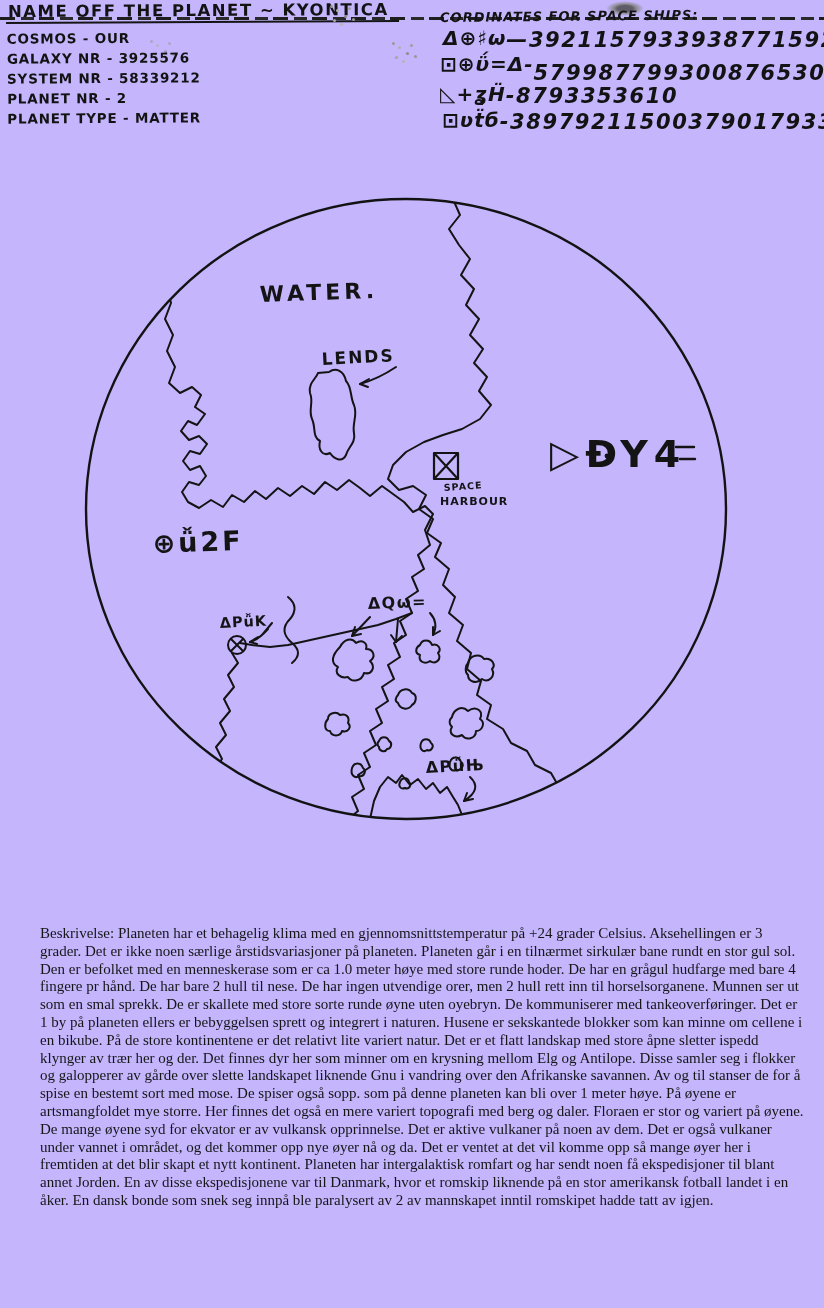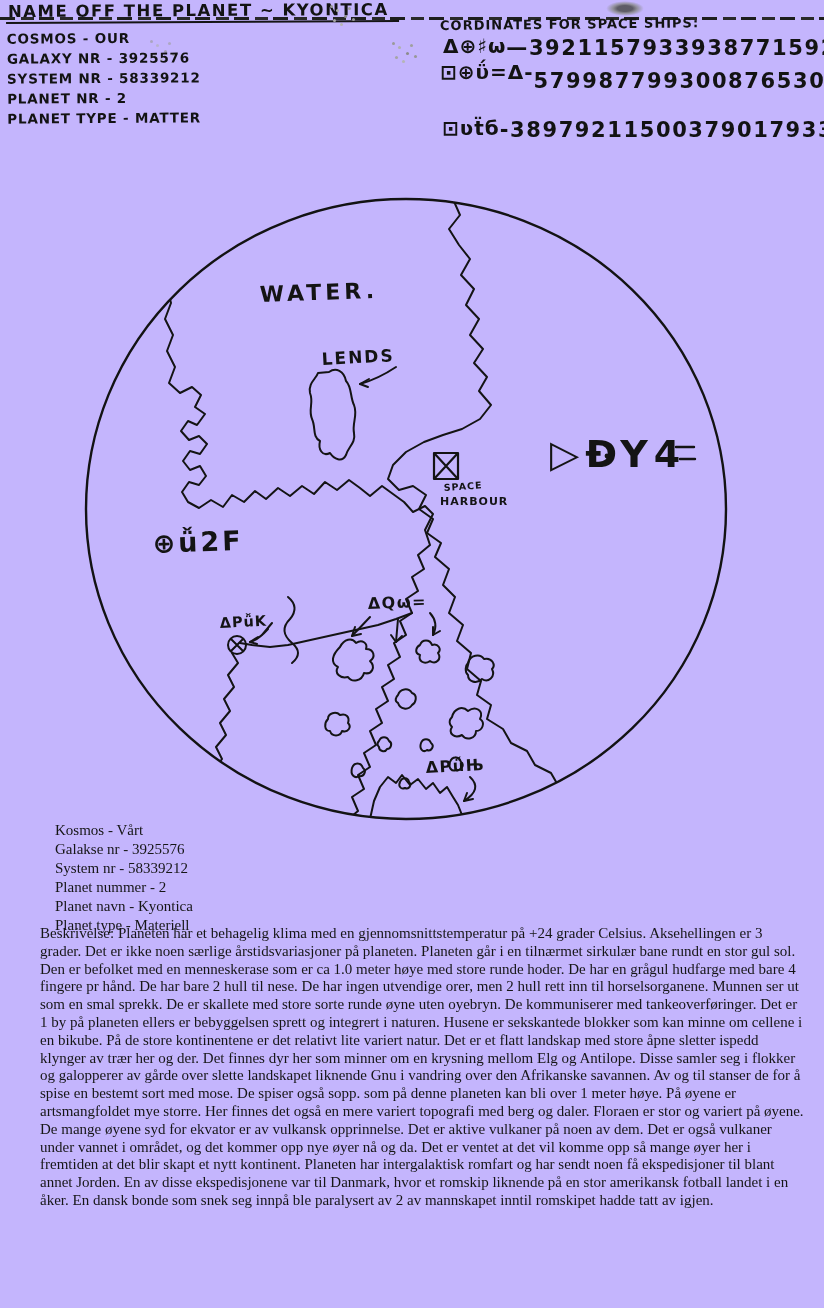--- a/index.html
+++ b/index.html
@@ -7,21 +7,21 @@
         font-family:"Liberation Serif",serif;color:#161616;}
   .abs{position:absolute;}
   .hand{font-family:"DejaVu Sans",sans-serif;font-weight:700;color:#131313;}
   
   .title{left:6px;top:0px;font-size:16.5px;letter-spacing:1.5px;border-bottom:2.5px solid #151515;
          padding:1px 10px 1px 2px;transform:rotate(-.3deg);white-space:nowrap;}
   .rule{left:0;top:17px;width:824px;height:2.6px;
         background:repeating-linear-gradient(90deg,#1e1e1e 0 15px,transparent 15px 21px,#2a2a2a 21px 34px,transparent 34px 39px);}
   .planet-info{left:7px;top:28px;font-size:13.5px;line-height:20px;letter-spacing:.8px;transform:rotate(-.4deg);}
   .planet-info div{white-space:nowrap;}
-  .coords{left:440px;top:16px;width:384px;}
+  .coords{left:440px;top:8px;width:384px;font-style:italic;}
   .coords-head{font-size:13px;letter-spacing:1px;transform:rotate(-.6deg);}
   .coord-row{position:absolute;white-space:nowrap;}
   .coord-row .g{font-size:20px;letter-spacing:1px;vertical-align:2px;}
   .coord-row .n{font-size:21px;letter-spacing:1.6px;}
   .cr0{left:3px;top:18px;}
   .cr1{left:0px;top:44px;} .cr1 .n{position:relative;top:7px;}
   .cr2{left:0px;top:74px;}
   .cr3{left:2px;top:100px;}
   
   .smudge{left:606px;top:1px;width:38px;height:15px;border-radius:50%;
@@ -56,20 +56,23 @@
     <div>PLANET TYPE - MATTER</div>
   </div>
 
   <div class="abs hand coords" style="height:150px;">
     <div class="coords-head">CORDINATES FOR SPACE SHIPS:</div>
     <div class="coord-row cr0">
       <span class="g">Δ⊕♯ω</span><span class="n">—</span><span class="n">3921157933938771592</span>
     </div>
     <div class="coord-row cr1">
       <span class="g">⊡⊕ΰ=Δ</span><span class="g">-</span><span class="n">579987799300876530010</span>
+    </div>
+    <div class="coord-row cr2">
+      <span class="g">◺+ʓḦ</span><span class="n">-</span><span class="n">8793353610</span>
     </div>
     <div class="coord-row cr3">
       <span class="g">⊡ʋẗб</span><span class="n">-</span><span class="n">3897921150037901793353</span>
     </div>
   </div>
 
   <svg class="abs map" width="824" height="630" viewBox="0 0 824 630">
     <defs>
       <clipPath id="planetClip">
           <ellipse cx="406" cy="314" rx="320" ry="310"></ellipse>
@@ -150,24 +153,16 @@
         <path d="M433,440 l0,-8 M433,440 l7,-4"></path>
     </g>
 
     <text x="426" y="578" font-size="16" letter-spacing="1.5" transform="rotate(-3 426 578)">ΔPǚЊ</text>
     <g fill="none" stroke="#141414" stroke-width="2" stroke-linecap="round">
       <path d="M470,582 Q483,594 464,606"></path>
         <path d="M464,606 l9,-2 M464,606 l3,-8"></path>
     </g>
   </svg>
 
-  <div class="abs info-list">
-    <div>Kosmos - Vårt</div>
-    <div>Galakse nr - 3925576</div>
-    <div>System nr - 58339212</div>
-    <div>Planet nummer - 2</div>
-    <div>Planet navn - Kyontica</div>
-    <div>Planet type - Materiell</div>
-  </div>
 
   <div class="abs description">Beskrivelse: Planeten har et behagelig klima med en gjennomsnittstemperatur på +24 grader Celsius. Aksehellingen er 3 grader. Det er ikke noen særlige årstidsvariasjoner på planeten. Planeten går i en tilnærmet sirkulær bane rundt en stor gul sol. Den er befolket med en menneskerase som er ca 1.0 meter høye med store runde hoder. De har en grågul hudfarge med bare 4 fingere pr hånd. De har bare 2 hull til nese. De har ingen utvendige orer, men 2 hull rett inn til horselsorganene. Munnen ser ut som en smal sprekk. De er skallete med store sorte runde øyne uten oyebryn. De kommuniserer med tankeoverføringer. Det er 1 by på planeten ellers er bebyggelsen sprett og integrert i naturen. Husene er sekskantede blokker som kan minne om cellene i en bikube. På de store kontinentene er det relativt lite variert natur. Det er et flatt landskap med store åpne sletter ispedd klynger av trær her og der. Det finnes dyr her som minner om en krysning mellom Elg og Antilope. Disse samler seg i flokker og galopperer av gårde over slette landskapet liknende Gnu i vandring over den Afrikanske savannen. Av og til stanser de for å spise en bestemt sort med mose. De spiser også sopp. som på denne planeten kan bli over 1 meter høye. På øyene er artsmangfoldet mye storre. Her finnes det også en mere variert topografi med berg og daler. Floraen er stor og variert på øyene. De mange øyene syd for ekvator er av vulkansk opprinnelse. Det er aktive vulkaner på noen av dem. Det er også vulkaner under vannet i området, og det kommer opp nye øyer nå og da. Det er ventet at det vil komme opp så mange øyer her i fremtiden at det blir skapt et nytt kontinent. Planeten har intergalaktisk romfart og har sendt noen få ekspedisjoner til blant annet Jorden. En av disse ekspedisjonene var til Danmark, hvor et romskip liknende på en stor amerikansk fotball landet i en åker. En dansk bonde som snek seg innpå ble paralysert av 2 av mannskapet inntil romskipet hadde tatt av igjen.</div>
 
 </div>
 
 </body></html>

